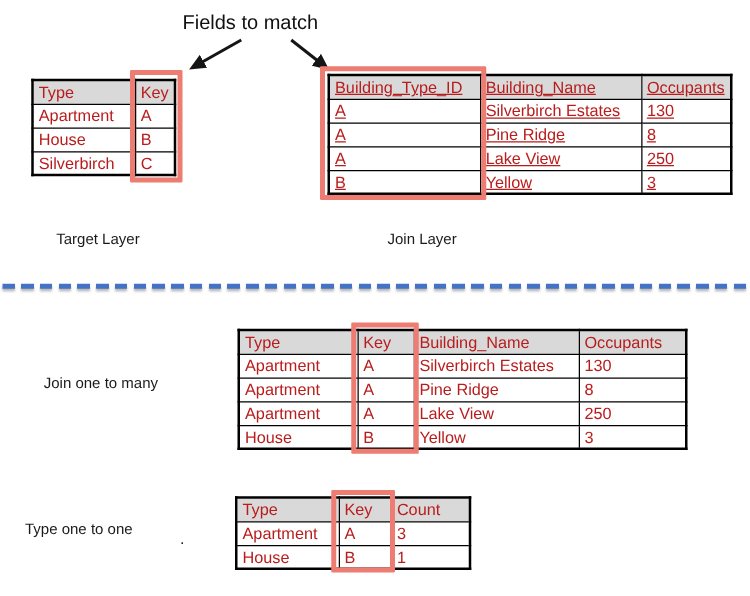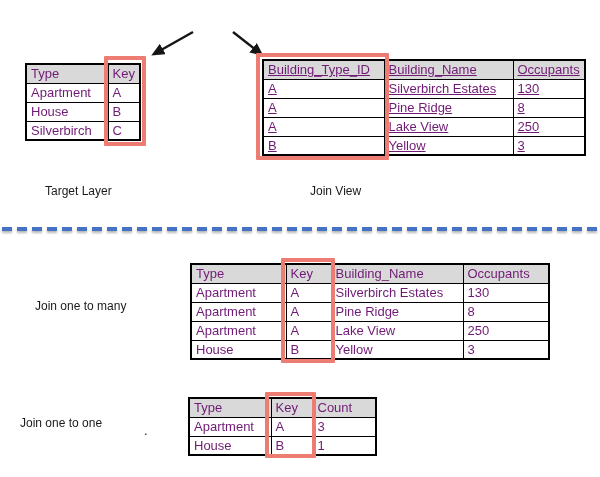--- a/index.html
+++ b/index.html
@@ -1,21 +1,21 @@
 <!DOCTYPE html>
 <html><head>
 <meta charset="utf-8">
 <style>
   * { margin: 0; padding: 0; box-sizing: border-box; }
   html, body { background: #ffffff; }
   body { font-family: "Liberation Sans", sans-serif; color: #1a1a1a; }
   .canvas { position: relative; width: 600px; height: 477px; background: #ffffff; overflow: hidden; }
   .abs { position: absolute; }
 
-  table { border-collapse: collapse; table-layout: fixed; font-size: 13px; color: #701a75; background: #fff; }
+  table { border-collapse: collapse; table-layout: fixed; font-size: 13px; color: #b91c1c; background: #fff; }
   table { border: 2px solid #000; }
   th, td { border: 1px solid #000; height: 19px; padding: 0 4px; vertical-align: middle;
            white-space: nowrap; overflow: hidden; text-align: left; font-weight: normal; }
   th { background: #d9d9d9; }
 
   .hl { position: absolute; border: 4px solid #ed7d72; border-radius: 1px; z-index: 6; pointer-events: none; }
 
   .label { font-size: 12px; color: #1a1a1a; }
   .annot { font-size: 16px; color: #111; }
 
@@ -24,20 +24,21 @@
             filter: drop-shadow(0 2px 1px rgba(110,110,110,0.5)); }
 
   .dot { font-size: 13px; color: #222; }
   svg { display: block; }
 </style>
 </head>
 <body>
 
 <div class="canvas">
 
+  <div class="abs annot" style="left:146px; top:10px;">Fields to match</div>
 
   <svg class="abs" style="left:140px; top:30px;" width="135" height="32" viewBox="0 0 135 32">
     <defs>
       <marker id="ah" markerWidth="5.5" markerHeight="5" refX="4.2" refY="2.5" orient="auto">
         <path d="M0,0 L5.5,2.5 L0,5 z" fill="#151515"></path>
       </marker>
     </defs>
     <line x1="53" y1="2" x2="14" y2="24" stroke="#151515" stroke-width="2.4" marker-end="url(#ah)"></line>
     <line x1="93" y1="2" x2="121" y2="24" stroke="#151515" stroke-width="2.4" marker-end="url(#ah)"></line>
   </svg>
@@ -98,21 +99,21 @@
     <tr>
       <td>B</td>
       <td>Yellow</td>
       <td>3</td>
     </tr>
   </tbody>
     </table>
   <div class="hl" style="left:256px; top:53px; width:133px; height:107px;"></div>
 
   <div class="abs label" style="left:45px; top:184px;">Target Layer</div>
-  <div class="abs label" style="left:310px; top:184px;">Join View</div>
+  <div class="abs label" style="left:310px; top:184px;">Join Layer</div>
 
   <div class="abs dashes" style="left:2px; top:227px; width:596px;"></div>
 
   <div class="abs label" style="left:15px; top:299px;margin-left:20px;">Join one to many</div>
 
   <table class="abs" style="left:190px; top:263px;">
     <colgroup>
         <col style="width:95px">
         <col style="width:45px">
         <col style="width:132px">
@@ -146,21 +147,21 @@
     <tr>
       <td>House</td>
       <td>B</td>
       <td>Yellow</td>
       <td>3</td>
     </tr>
   </tbody>
     </table>
   <div class="hl" style="left:281px; top:258px; width:54px; height:105px;"></div>
 
-  <div class="abs label" style="left:20px; top:416px;">Join one to one</div>
+  <div class="abs label" style="left:20px; top:416px;">Type one to one</div>
 
   <div class="abs dot" style="left:144px; top:423px;">.</div>
 
   <table class="abs" style="left:188px; top:397px;">
     <colgroup>
         <col style="width:82px">
         <col style="width:42px">
         <col style="width:63px">
       </colgroup>
     <tbody>

